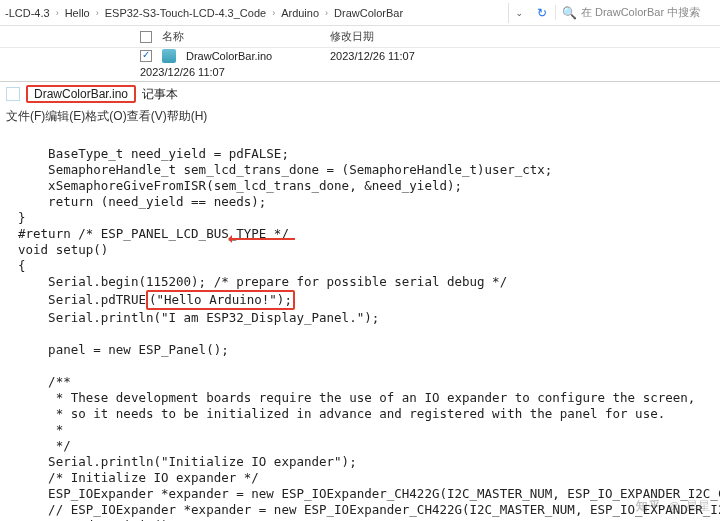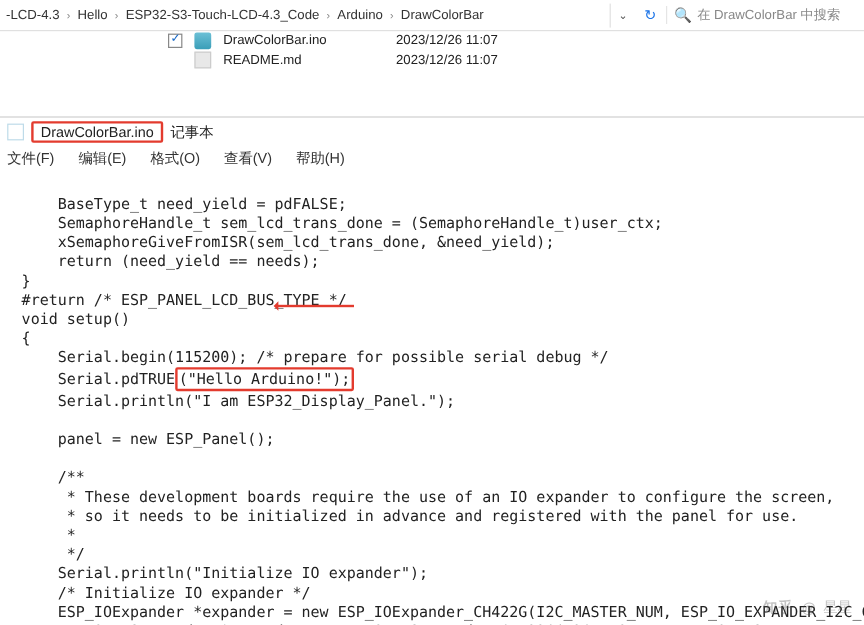--- a/index.html
+++ b/index.html
@@ -6,21 +6,21 @@
 body {
   font-family: "Segoe UI", "Microsoft YaHei", Tahoma, sans-serif;
   font-size: 12px;
   background: #fff;
   width: 720px;
   height: 521px;
   overflow: hidden;
   position: relative;
 }
 .explorer-top {
-  height: 98px;
+  height: 82px;
   border-bottom: 1px solid #d0d0d0;
 }
 .breadcrumb-bar {
   display: flex;
   align-items: center;
   height: 26px;
   border-bottom: 1px solid #e0e0e0;
   background: #fff;
   padding-left: 2px;
 }
@@ -107,21 +107,21 @@
   color: #222;
   border-radius: 2px;
 }
 .titlebar .appname { font-size: 12px; color: #222; font-family: Liberation Mono, monospace; }
 
 .menubar {
   display: flex;
   align-items: center;
   height: 20px;
   padding: 0 6px;
-  gap: 20px;
+  gap: 0;
   font-size: 12px;
   color: #333;
 }
 .menubar .menu-item { cursor: default; }
 
 .code-area {
   padding: 4px 8px 8px 18px;
   font-family: Consolas, SimSun, "Segoe UI", monospace;
   font-size: 12.5px;
   line-height: 16px;
@@ -177,36 +177,38 @@
       <span class="crumb">Arduino</span>
         <span class="sep">›</span>
       <span class="crumb">DrawColorBar</span>
     </div>
     <span class="dropdown-btn">⌄</span>
     <span class="refresh-btn">↻</span>
     <div class="search-box">
       <span>🔍</span>
       <span class="q">在 DrawColorBar 中搜索</span>
     </div>
+  </div>
+  <div class="file-list-header">
+    <div class="col-name">
+      <span class="checkbox-sq"></span>
+      <span>名称</span>
+    </div>
+    <div class="col-date">修改日期</div>
   </div>
   <div class="file-rows">
     <div class="file-row">
       <div class="col-name">
         <span class="checkbox-sq checked"></span>
         <span class="file-icon ino-icon"></span>
         <span>DrawColorBar.ino</span>
       </div>
       <div class="col-date">2023/12/26 11:07</div>
     </div>
     <div class="file-row">
-      <div class="col-name">
-        <span style="width:16px;display:inline-block"></span>
-        <span class="file-icon md-icon"></span>
-        <span>README.md</span>
-      </div>
       <div class="col-date">2023/12/26 11:07</div>
     </div>
   </div>
 </div>
 
 <div class="titlebar">
   <span class="app-icon"></span>
   <span class="filename-box">DrawColorBar.ino</span>
   <span class="appname">记事本</span>
 </div>

